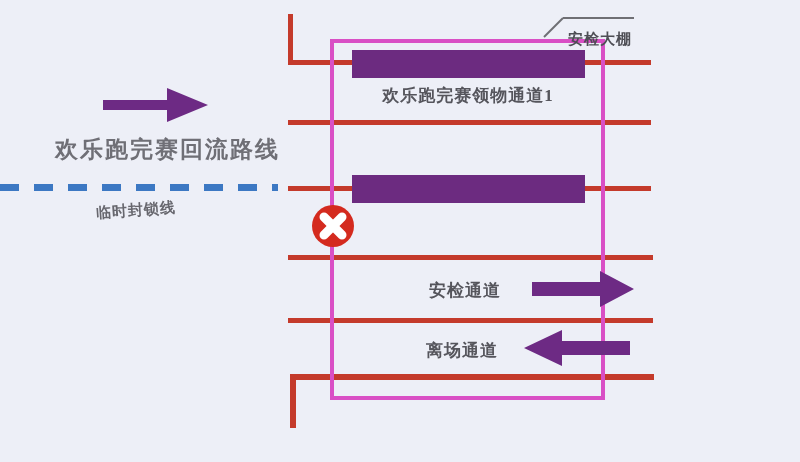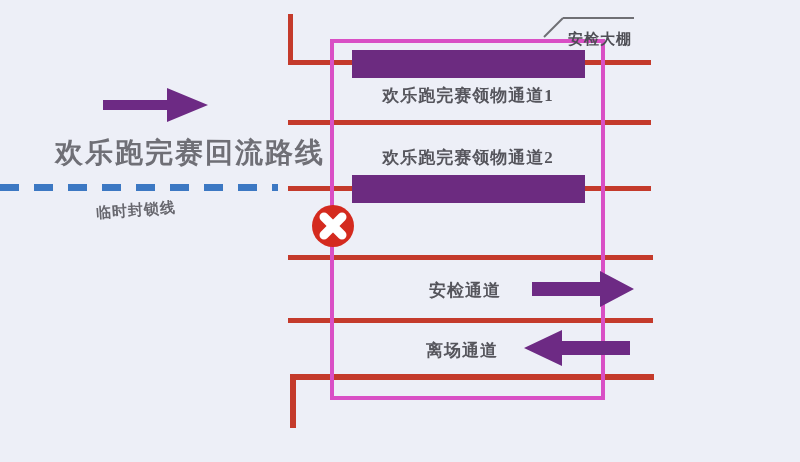--- a/index.html
+++ b/index.html
@@ -15,21 +15,21 @@
   .bar{position:absolute;background:#6c2b80;}
   .shed{
     position:absolute;left:330px;top:39px;width:267px;height:353px;
     border:4px solid #d94fc5;background:transparent;
   }
   .lbl{
     position:absolute;color:#55555c;font-weight:bold;
     text-align:center;white-space:nowrap;
   }
   .ch-lbl{font-size:17px;letter-spacing:1px;font-family:Liberation Serif, serif;}
-  .route-lbl{font-size:28px;letter-spacing:2px;color:#6f6f76;}
+  .route-lbl{font-size:23px;letter-spacing:2px;color:#6f6f76;}
   .blockade-lbl{font-size:15px;letter-spacing:1px;color:#67676e;transform:rotate(-4deg);}
   .shed-lbl{font-size:15px;letter-spacing:1px;color:#4e4e55;}
   .bluedash{
     position:absolute;left:0;top:184px;width:278px;height:7px;
     background:repeating-linear-gradient(to right,#3c78c3 0 19px,transparent 19px 34px);
   }
 </style>
 </head>
 <body>
 
@@ -52,21 +52,20 @@
   <svg class="abs" style="left:540px;top:0;" width="100" height="42">
     <line x1="23" y1="18" x2="94" y2="18" stroke="#6f6f74" stroke-width="2"></line>
     <line x1="23" y1="18" x2="4" y2="37" stroke="#6f6f74" stroke-width="2"></line>
   </svg>
   <div class="lbl shed-lbl" style="left:568px;top:1px;margin-top:29px;">安检大棚</div>
 
   <div class="bar" style="left:352px;top:50px;width:233px;height:28px;"></div>
   <div class="bar" style="left:352px;top:175px;width:233px;height:28px;"></div>
 
   <div class="lbl ch-lbl" style="left:338px;top:84px;width:260px;">欢乐跑完赛领物通道1</div>
-  <div class="lbl ch-lbl" style="left:338px;top:146px;width:260px;">欢乐跑完赛领物通道2</div>
   <div class="lbl ch-lbl" style="left:385px;top:279px;width:160px;">安检通道</div>
   <div class="lbl ch-lbl" style="left:382px;top:339px;width:160px;">离场通道</div>
 
   <svg class="abs" style="left:103px;top:88px;" width="106" height="34">
     <polygon points="0,12 64,12 64,0 105,17 64,34 64,22 0,22" fill="#6d2a84"></polygon>
   </svg>
   <div class="lbl route-lbl" style="left:55px;top:134px;">欢乐跑完赛回流路线</div>
 
   <svg class="abs" style="left:532px;top:271px;" width="103" height="36">
     <polygon points="0,11 68,11 68,0 102,18 68,36 68,25 0,25" fill="#6d2a84"></polygon>

